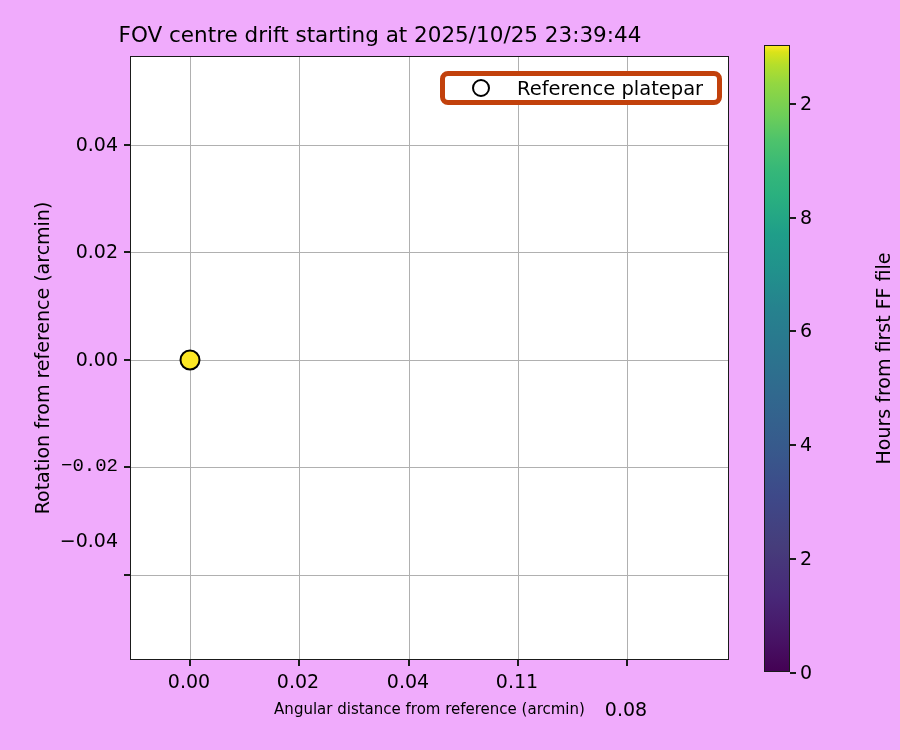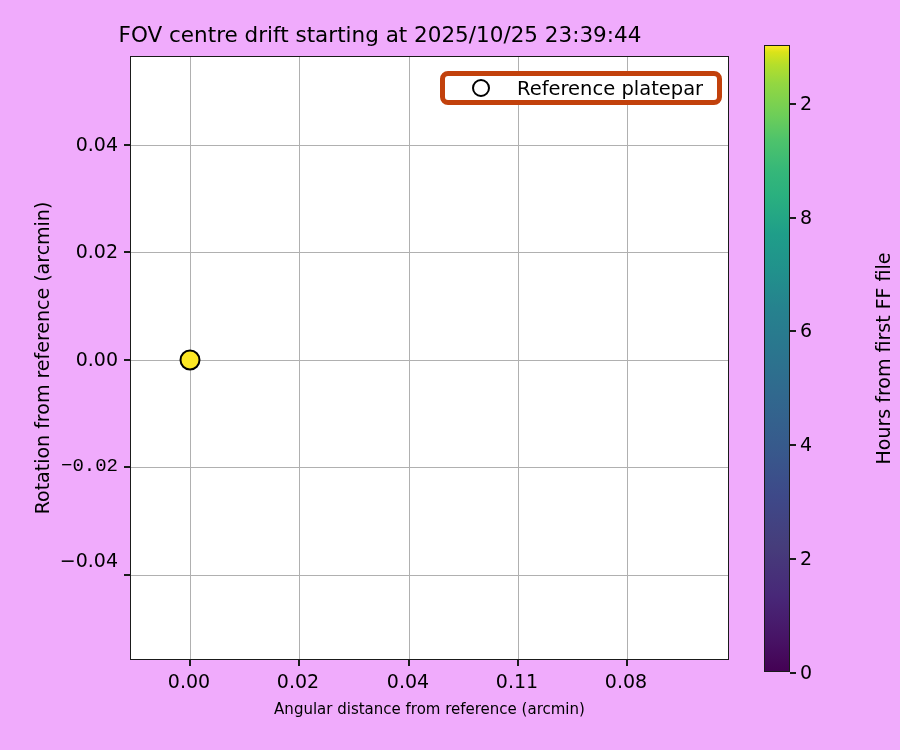--- a/index.html
+++ b/index.html
@@ -218,33 +218,33 @@
   <div class="tick-x" style="left:189px;"></div>
   <div class="tick-x" style="left:298px;"></div>
   <div class="tick-x" style="left:408px;"></div>
   <div class="tick-x" style="left:517px;"></div>
   <div class="tick-x" style="left:626px;"></div>
 
   <div class="ticklabel-x" style="left:189px;">0.00</div>
   <div class="ticklabel-x" style="left:298px;">0.02</div>
   <div class="ticklabel-x" style="left:408px;">0.04</div>
   <div class="ticklabel-x" style="left:517px;">0.11</div>
-  <div class="ticklabel-x" style="left:626px;">0.08</div>
+  <div class="ticklabel-x" style="left:626px;margin-top:28px;">0.08</div>
 
   <div class="tick-y" style="top:144px;"></div>
   <div class="tick-y" style="top:251px;"></div>
   <div class="tick-y" style="top:359px;"></div>
   <div class="tick-y" style="top:466px;"></div>
   <div class="tick-y" style="top:574px;"></div>
 
   <div class="ticklabel-y" style="top:144px;">0.04</div>
   <div class="ticklabel-y" style="top:251px;">0.02</div>
   <div class="ticklabel-y" style="top:359px;">0.00</div>
   <div class="ticklabel-y" style="top:466px;font-family:Liberation Mono, monospace;">−0.02</div>
-  <div class="ticklabel-y" style="top:560px;">−0.04</div>
+  <div class="ticklabel-y" style="top:540px;">−0.04</div>
 
   <div class="xlabel">Angular distance from reference (arcmin)</div>
   <div class="ylabel">Rotation from reference (arcmin)</div>
 
   <div class="legend">
     <div class="legend-marker-wrap">
       <div class="legend-marker"></div>
     </div>
     <div class="legend-label">Reference platepar</div>
   </div>

